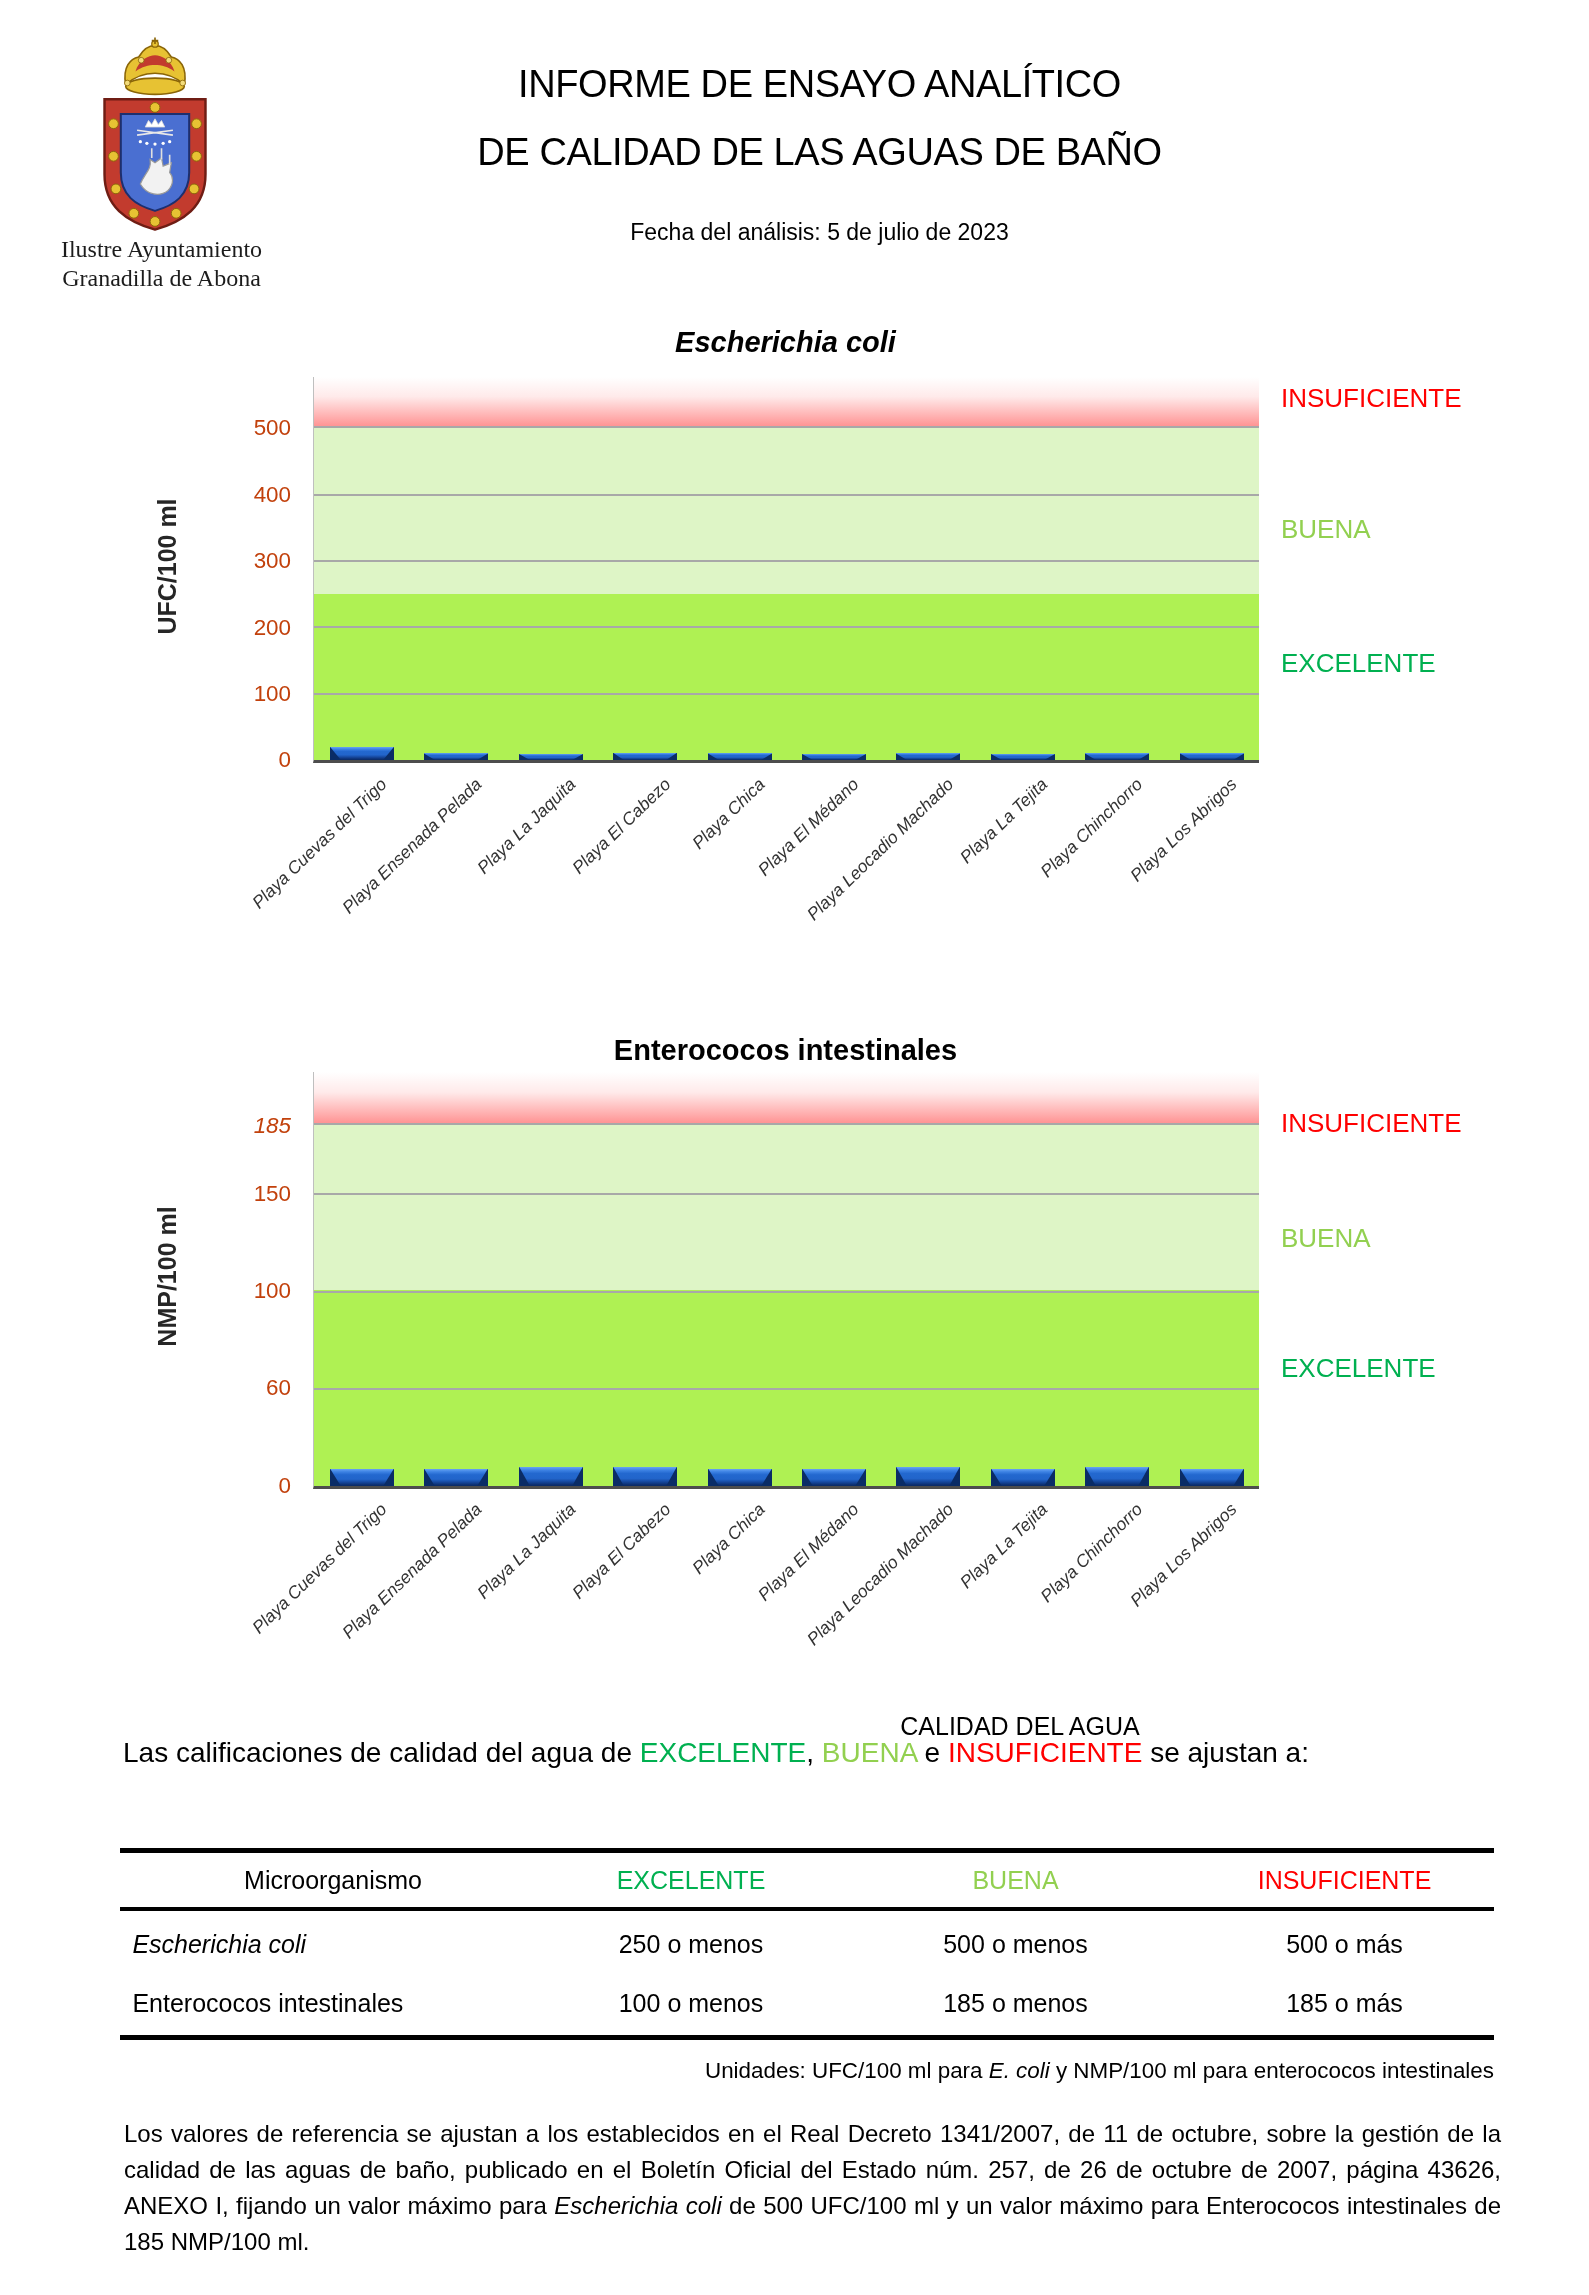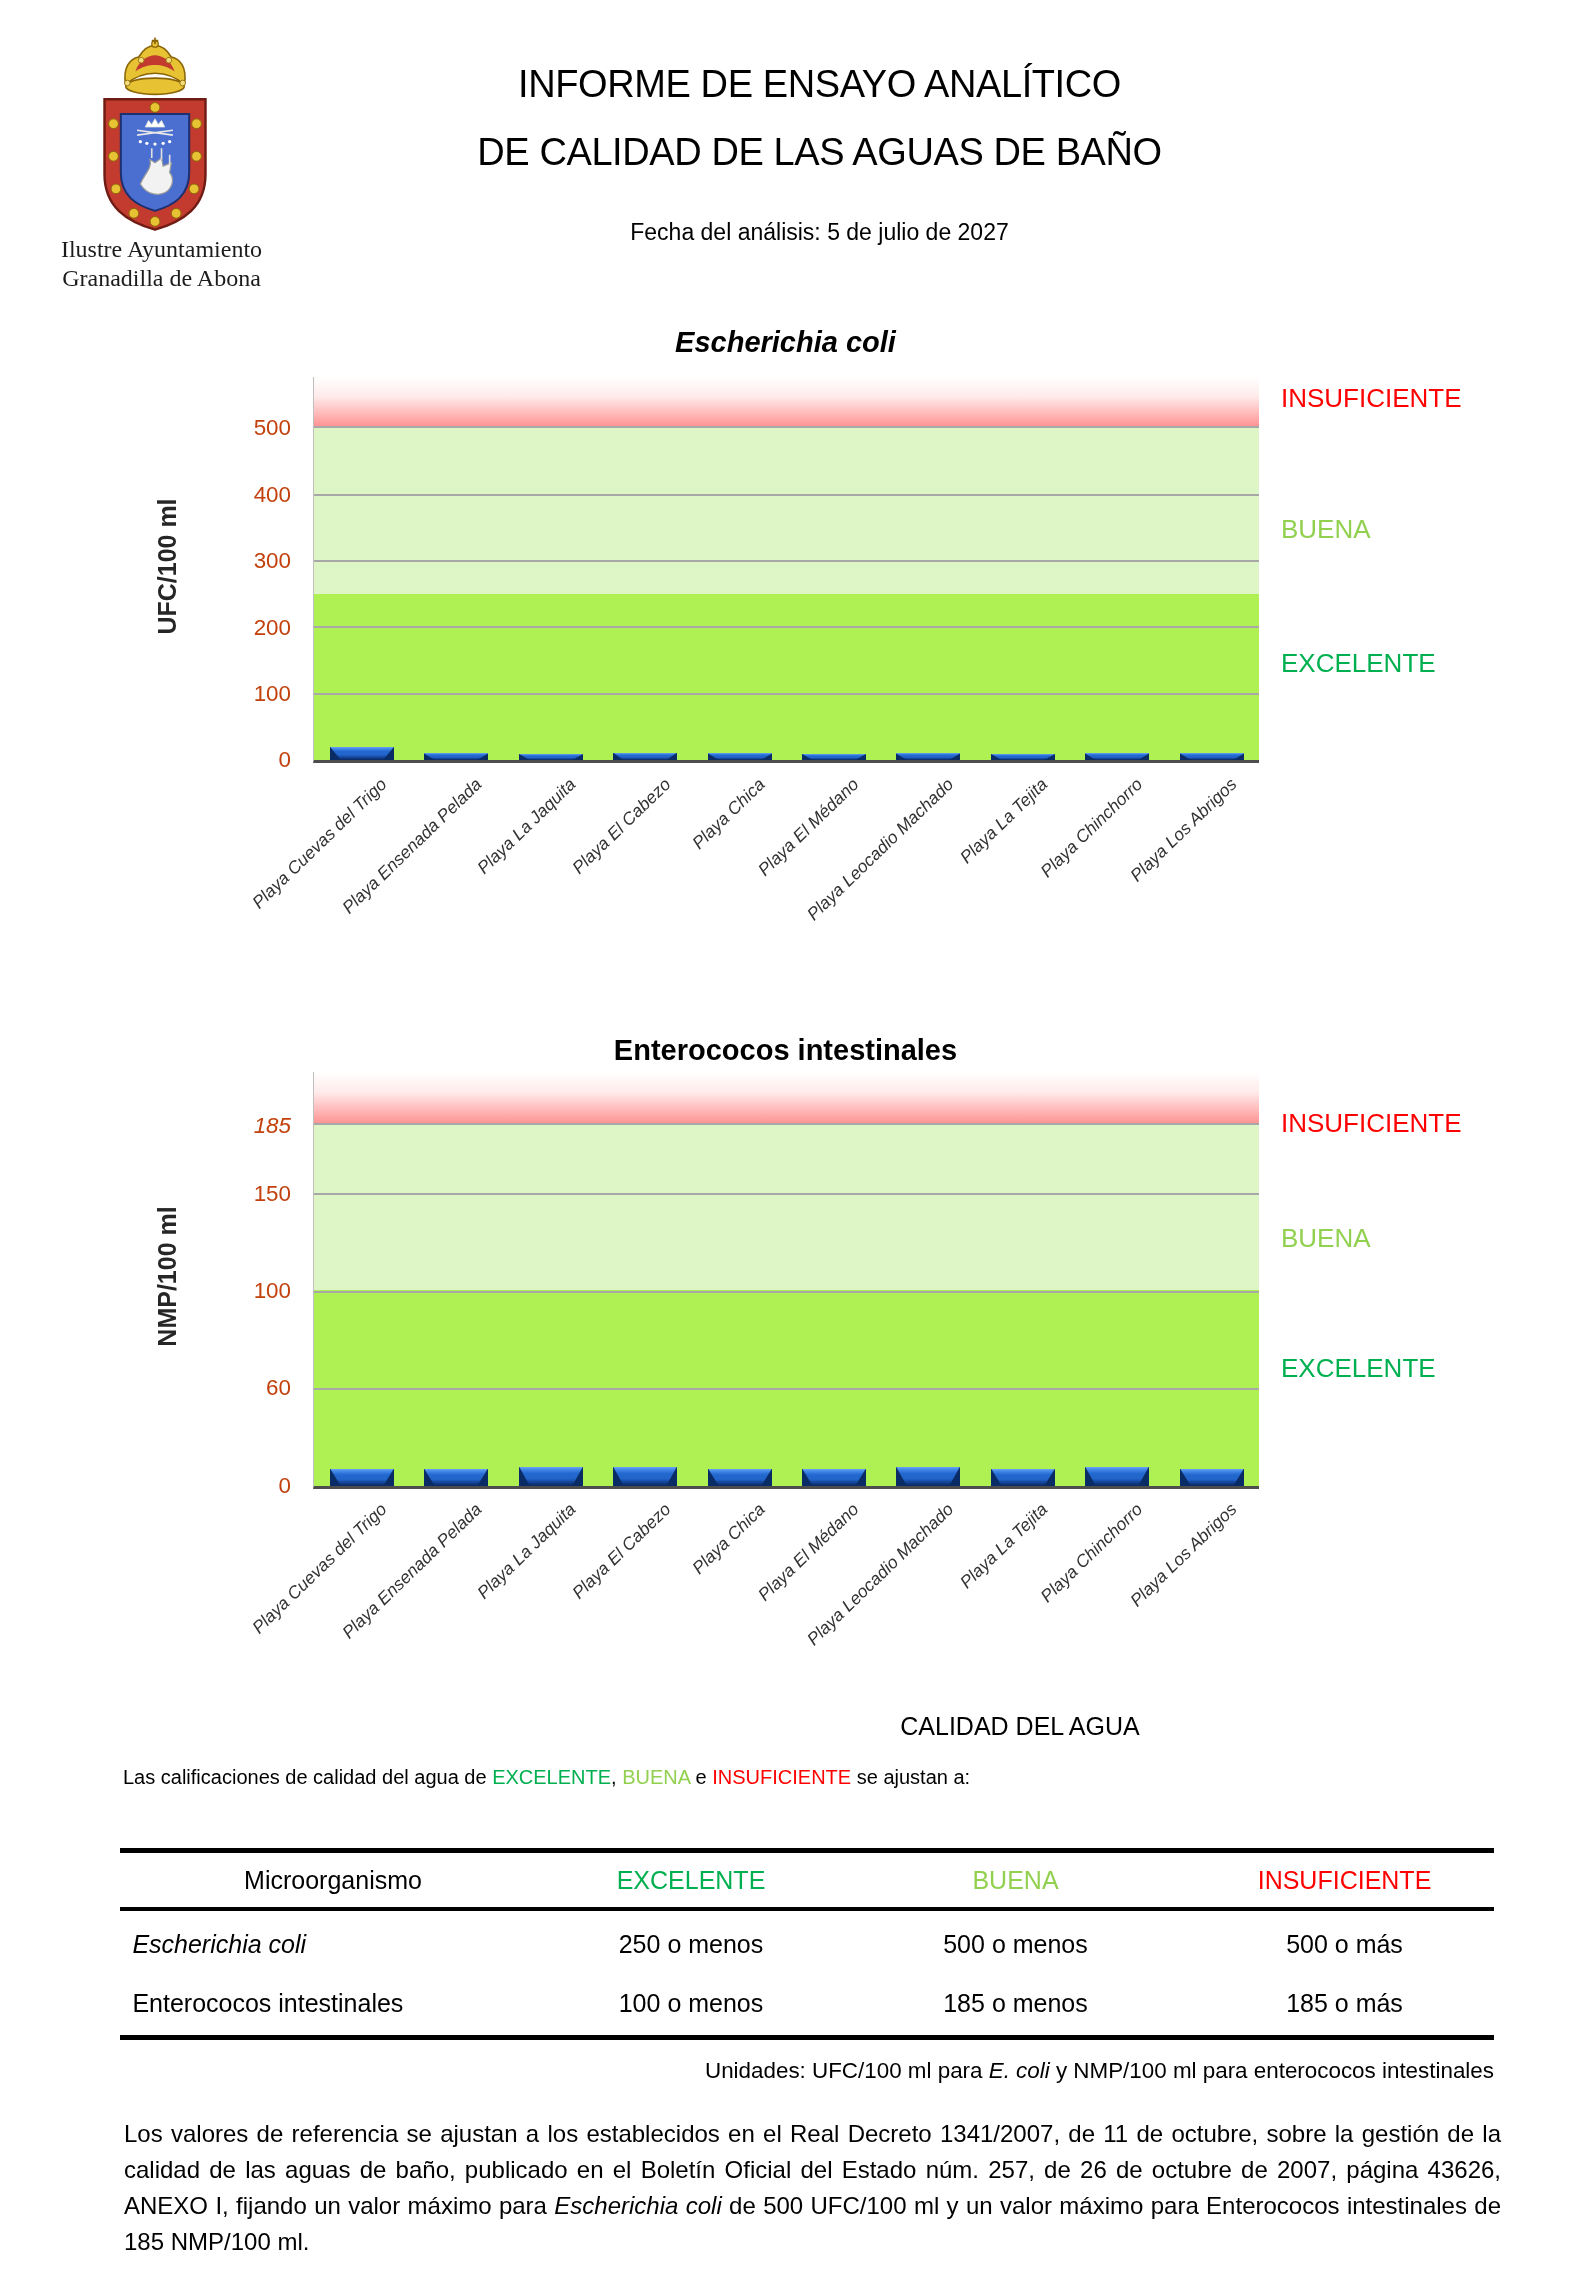--- a/index.html
+++ b/index.html
@@ -54,21 +54,21 @@
     font-size:17.4px;font-style:italic;color:#333;}
   .zone-label{position:absolute;left:1281px;font-size:26px;white-space:nowrap;}
   .chart-1 .zl-insuficiente{top:68px;}
   .chart-1 .zl-buena{top:199px;}
   .chart-1 .zl-excelente{top:333px;}
   .chart-2 .zl-insuficiente{top:94px;}
   .chart-2 .zl-buena{top:209px;}
   .chart-2 .zl-excelente{top:339px;}
 
   
-  .quality-sentence{position:absolute;left:123px;top:1737px;width:1391px;font-size:20px;margin-top:29px;}
+  .quality-sentence{position:absolute;left:123px;top:1737px;width:1391px;font-size:28px;}
   .table-title{position:absolute;left:546px;top:1712px;width:948px;text-align:center;font-size:25px;}
   .t-line{position:absolute;left:120px;width:1374px;background:#000;}
   .t-top{top:1848px;height:5px;}
   .t-mid{top:1907px;height:4.1px;}
   .t-bot{top:2035px;height:5px;}
   .t-row{position:absolute;left:120px;width:1374px;display:flex;align-items:center;font-size:25px;}
   .t-header{top:1853px;height:55px;}
   .t-r1{top:1914px;height:60px;}
   .t-r2{top:1973px;height:60px;}
   .c1{width:426px;}
@@ -130,21 +130,21 @@
     </g>
   </svg>
   <div class="logo-caption">
     <div>Ilustre Ayuntamiento</div>
     <div>Granadilla de Abona</div>
   </div>
 
   <div class="titles">
     <div class="title-l1">INFORME DE ENSAYO ANALÍTICO</div>
     <div class="title-l2">DE CALIDAD DE LAS AGUAS DE BAÑO</div>
-    <div class="subtitle">Fecha del análisis: 5 de julio de 2027</div>
+    <div class="subtitle">Fecha del análisis: 5 de julio de 2023</div>
   </div>
 
   <div class="chart chart-1">
     <div class="chart-title">Escherichia coli</div>
     <div class="ylab">UFC/100 ml</div>
     <div class="plot">
       <div class="zone-red"></div>
       <div class="zone-buena" style="height: 166px;"></div>
       <div class="zone-excelente"></div>
     <div class="gridline" style="bottom: 65px;"></div>

